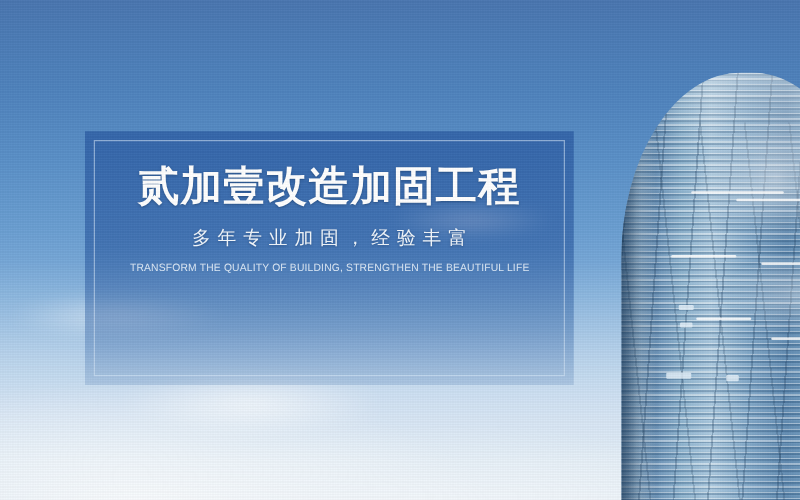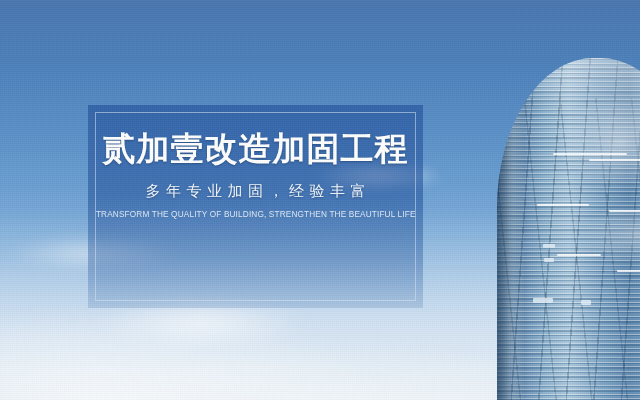--- a/index.html
+++ b/index.html
@@ -185,23 +185,23 @@
   .tower-edge-shadow {
     position: absolute;
     left: 0; top: 0; bottom: 0;
     width: 16px;
     background: linear-gradient(to right, rgba(26,58,90,.45), rgba(26,58,90,0));
   }
 
   
   .panel {
     position: absolute;
-    left: 88px;
+    left: 68px;
     top: 105px;
-    width: 335px;
+    width: 391px;
     height: 203px;
     background: linear-gradient(to bottom,
       rgba(36,84,158,.66) 0%,
       rgba(40,88,160,.62) 45%,
       rgba(58,106,170,.44) 78%,
       rgba(92,135,186,.26) 100%);
     box-sizing: border-box;
   }
   .panel-inner-border {
     position: absolute;
@@ -236,21 +236,21 @@
   .subline {
     color: #f2f7fc;
     font-size: 15px;
     font-weight: 500;
     letter-spacing: 5.5px;
     padding-left: 5.5px;
     margin-top: 19px;
     line-height: 1;
     white-space: nowrap;
     text-shadow: 0 1px 2px rgba(18,46,84,.40);
-    font-family: Liberation Serif, serif;
+    font-family: Liberation Mono, monospace;
   }
   .tagline {
     color: #ffffff;
     font-size: 19px;
     font-weight: 700;
     letter-spacing: .5px;
     margin-top: 21px;
     line-height: 1;
     white-space: nowrap;
     text-shadow: 0 1px 2px rgba(18,46,84,.45);

